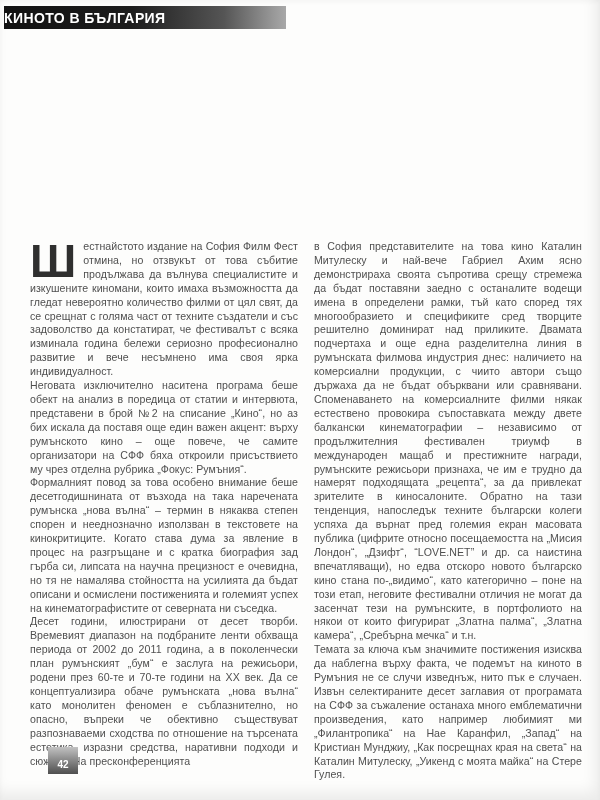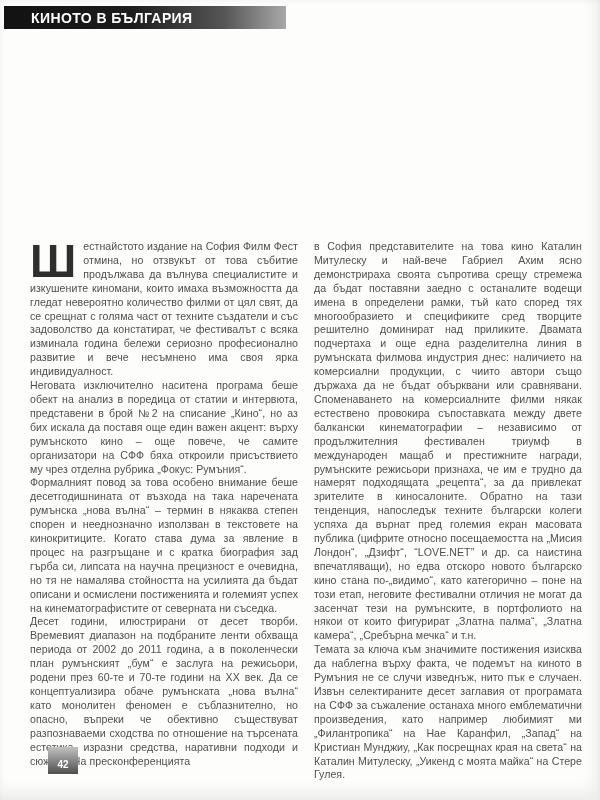--- a/index.html
+++ b/index.html
@@ -23,21 +23,20 @@
     height: 23px;
     background: linear-gradient(to right, #121212 0%, #1c1c1c 45%, #555 78%, #9a9a9a 96%, #a8a8a8 100%);
     display: flex;
     align-items: center;
   }
   .section-bar .label {
     color: #ffffff;
     font-size: 14px;
     font-weight: bold;
     letter-spacing: 0.4px;
-    padding-left: 27px;
     white-space: nowrap;
   }
   .title-block {
     position: absolute;
     top: 146px;
     left: 24px;
     width: 560px;
     text-align: center;
     color: #3c3c3c;
   }

